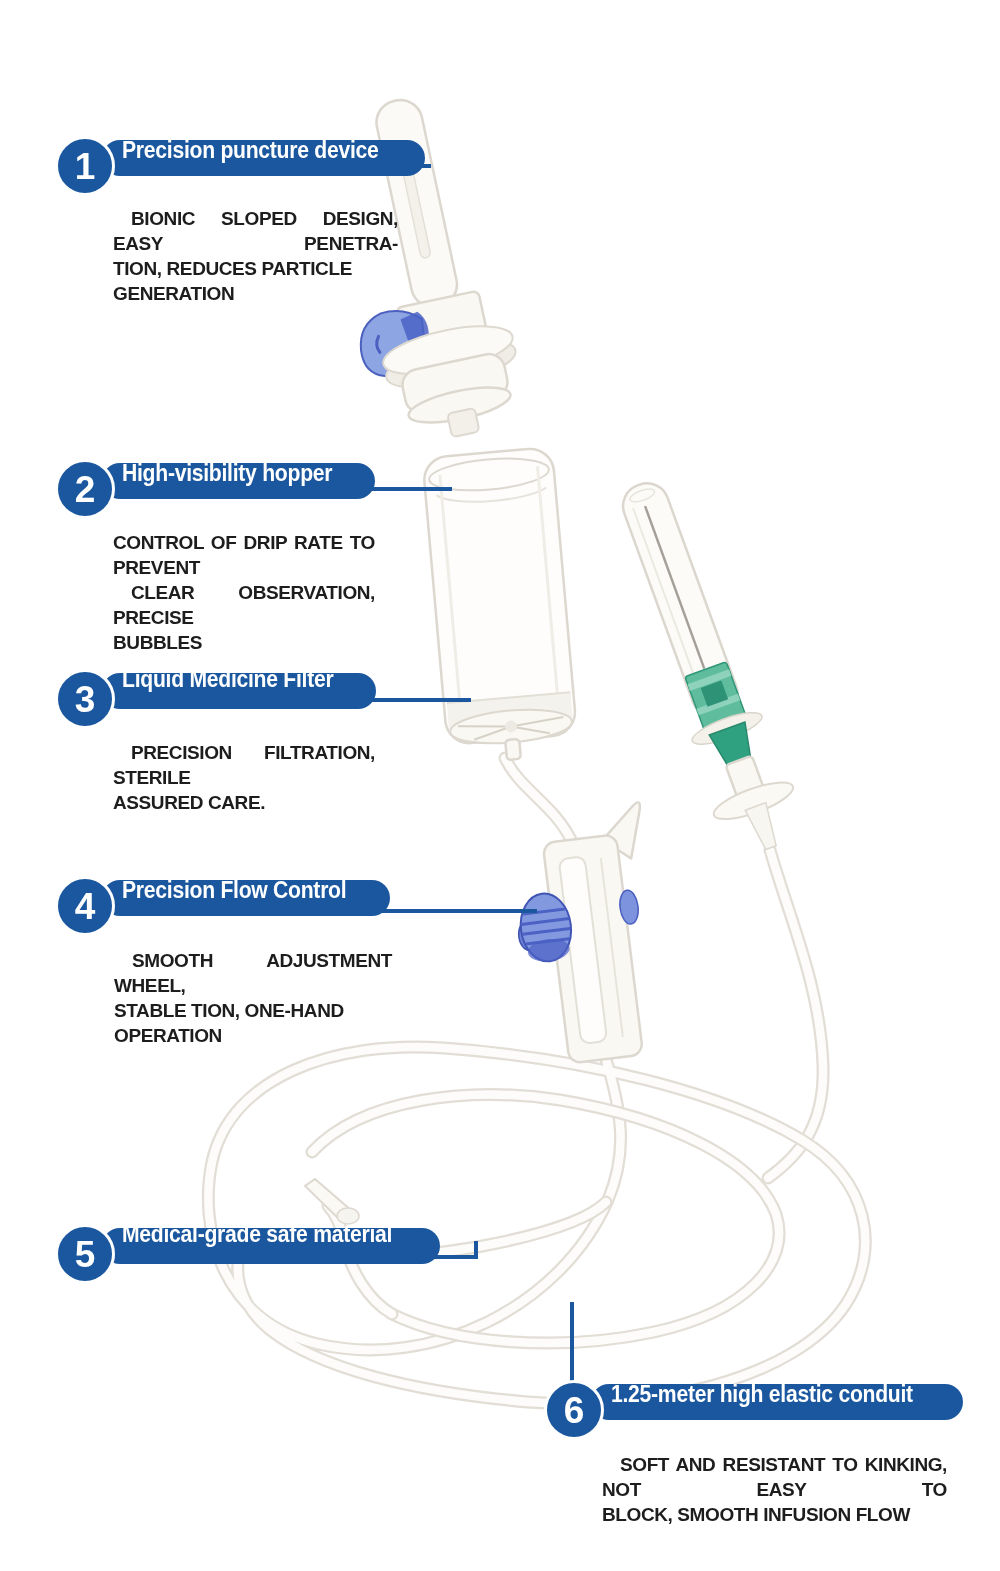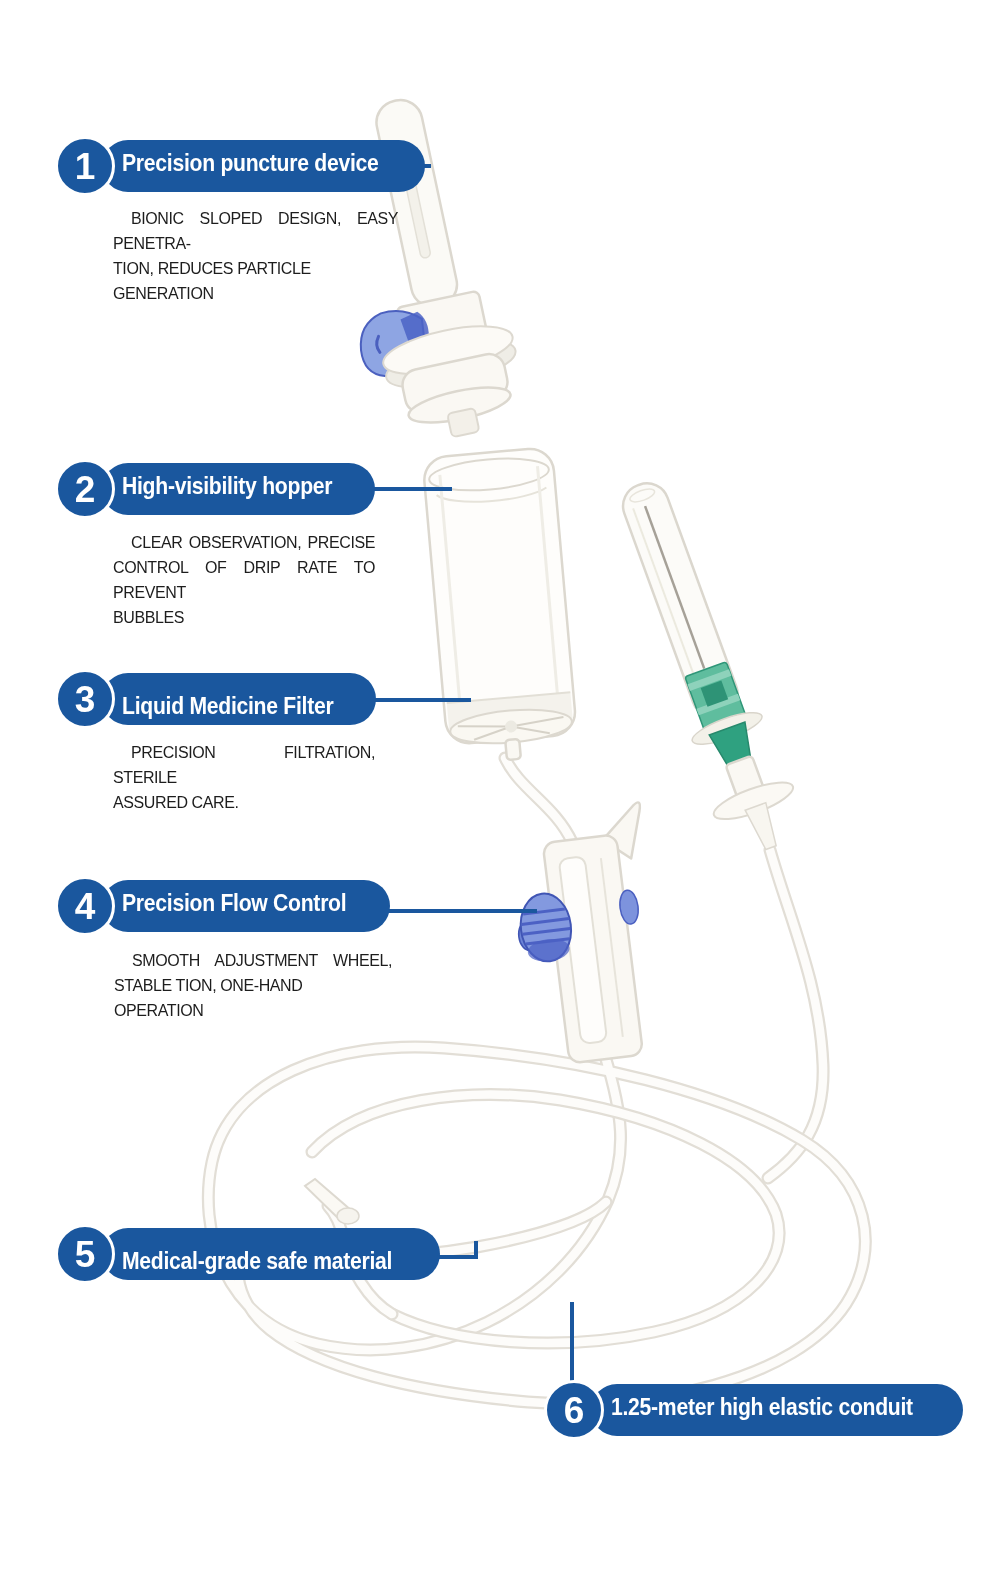--- a/index.html
+++ b/index.html
@@ -12,31 +12,31 @@
 
   .callout{ position:absolute; height:60px; z-index:5; }
   .num-circle{
     position:absolute; left:0; top:0; width:60px; height:60px;
     border-radius:50%; background:var(--blue); border:3px solid #fff;
     box-sizing:border-box; color:#fff; font-weight:700; font-size:37px;
     display:flex; align-items:center; justify-content:center; z-index:2;
     line-height:1;
   }
   .pill{
-    position:absolute; left:47px; top:4px; height:52px; border-radius:26px;
+    position:absolute; left:47px; top:4px; height:36px; border-radius:26px;
     background:var(--blue); color:#fff; display:inline-flex; align-items:center;
-    padding:0 24px 5px 20px; z-index:1; box-sizing:border-box; white-space:nowrap;
+    padding:0 24px 16px 20px; z-index:1; box-sizing:border-box; white-space:nowrap;
   }
   .pill span{
     font-size:23px; font-weight:700; letter-spacing:-0.3px;
     transform:scaleX(0.92); transform-origin:left center; display:inline-block;
   }
   .desc{
     position:absolute; z-index:4; color:var(--ink);
-    font-size:16px; font-weight:400; letter-spacing:-0.4px; line-height:25px;
+    font-size:19px; font-weight:700; letter-spacing:-0.4px; line-height:25px;
   }
   .desc .jl{ text-align:justify; text-align-last:justify; }
   .desc .l0{ text-indent:18px; }
 
   
   .tube-o{ fill:none; stroke:#e2ded6; stroke-width:13; stroke-linecap:round; }
   .tube-i{ fill:none; stroke:#fdfcfa; stroke-width:8.5; stroke-linecap:round; }
   .plastic{ fill:#faf8f3; stroke:#dcd8cf; stroke-width:2.5; }
   .plastic-light{ fill:#fefdfb; stroke:#e3e0d7; stroke-width:2; }
   .conn{ fill:none; stroke:var(--blue); stroke-width:4; }
@@ -173,22 +173,22 @@
 
   <div class="callout" style="left:55px; top:459px;">
     <div class="pill" style="min-width:269px;text-align:center;">
       <span>High-visibility hopper</span>
     </div>
     <div class="num-circle">
       <span>2</span>
     </div>
   </div>
   <div class="desc" style="left:113px; top:530px; width:262px;">
+    <div class="jl">CONTROL OF DRIP RATE TO PREVENT</div>
     <div class="jl l0">CLEAR OBSERVATION, PRECISE</div>
-    <div class="jl">CONTROL OF DRIP RATE TO PREVENT</div>
     <div>BUBBLES</div>
   </div>
 
   <div class="callout" style="left:55px; top:669px;">
     <div class="pill" style="min-width:262px;align-items:flex-end;">
       <span>Liquid Medicine Filter</span>
     </div>
     <div class="num-circle">
       <span>3</span>
     </div>
@@ -221,14 +221,18 @@
   </div>
 
   <div class="callout" style="left:544px; top:1380px;">
     <div class="pill" style="min-width:359px;">
       <span>1.25-meter high elastic conduit</span>
     </div>
     <div class="num-circle">
       <span>6</span>
     </div>
   </div>
+  <div class="desc" style="left:602px; top:1452px; width:345px;">
+    <div class="jl l0">SOFT AND RESISTANT TO KINKING, NOT EASY TO</div>
+    <div>BLOCK, SMOOTH INFUSION FLOW</div>
+  </div>
 
 </div>
 
 </body></html>

